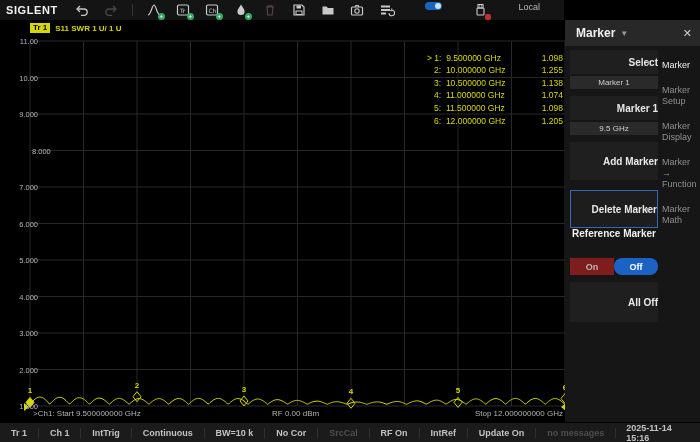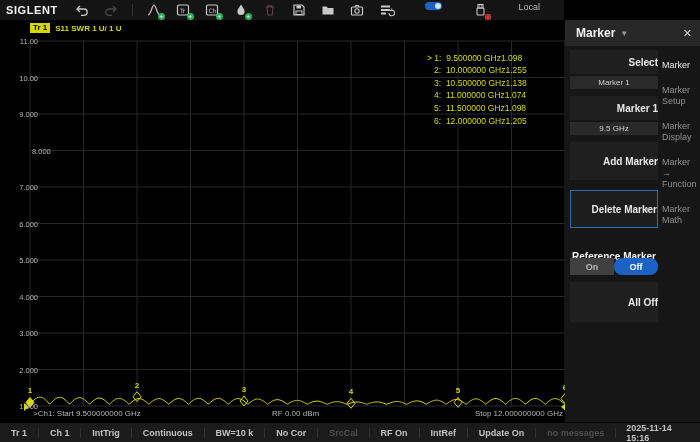--- a/index.html
+++ b/index.html
@@ -23,21 +23,21 @@
   .toggle-pill .knob { position:absolute; right:1px; top:1px; width:6px; height:6px; border-radius:50%; background:#cfe3ff; }
 
   
   #chart { position:absolute; left:0; top:20px; width:565px; height:402px; background:#000; }
   #trace-hdr { position:absolute; left:30px; top:3px; display:flex; align-items:center; font-size:8px; font-weight:bold; }
   #tr-chip { background:#d6d600; color:#000; padding:0 3px; line-height:10px; }
   #meas-label { color:#d6d600; margin-left:5px; }
   #plot-svg { position:absolute; left:0; top:0; }
   .y-label { position:absolute; left:0; width:38px; text-align:right; font-size:7.5px; color:#b5b5b5; }
   #mk-table { position:absolute; left:427px; top:31.5px; width:136px; }
-  .mk-row { display:flex; height:12.55px; align-items:center;
+  .mk-row { display:flex; justify-content:space-between; height:12.55px; align-items:center;
             font-size:8.5px; color:#d9d900; white-space:pre; }
   #annot-row { position:absolute; left:0; top:389px; width:565px; height:13px; font-size:8px; color:#b4b4b4; }
   #annot-start { position:absolute; left:33px; top:0; }
   #annot-rf { position:absolute; left:272px; top:0; }
   #annot-stop { position:absolute; right:2px; top:0; }
 
   
   #panel { position:absolute; left:565px; top:20px; width:135px; height:402px; background:#161616; }
   #panel-hdr { position:absolute; left:0; top:0; width:135px; height:26px; background:#282828;
                display:flex; align-items:center; }
@@ -48,25 +48,25 @@
           font-weight:bold; font-size:10px; display:flex; align-items:center; justify-content:flex-end; }
   .pbtn .caret { font-size:7px; color:#9a9a9a; position:absolute; right:6px; }
   .pval { position:absolute; left:5px; width:88px; background:#2a2a2a; color:#cfcfcf;
           font-size:8px; display:flex; align-items:center; justify-content:center; }
   #btn-select { top:30px; height:24px; }
   #val-select { top:56px; height:13px; }
   #btn-marker1 { top:76px; height:24px; }
   #val-marker1 { top:102px; height:13px; }
   #btn-add { top:122px; height:38px; }
   #btn-delete { top:170px; height:38px; border:1px solid #2f6bb0; background:#1d1d1d; }
-  #ref-label { position:absolute; left:5px; top:231px; width:88px; text-align:center;
+  #ref-label { position:absolute; left:5px; top:208px; width:88px; text-align:center;
                color:#f0f0f0; font-weight:bold; font-size:10px; }
   #ref-toggle { position:absolute; left:5px; top:238px; width:88px; height:17px; display:flex; }
   .seg { flex:1; display:flex; align-items:center; justify-content:center; font-size:9px; font-weight:bold; }
-  .seg-off-state { background:#404040; color:#b8b8b8; }
+  .seg-off-state { background:#7f1d1d; color:#b8b8b8; }
   .seg-on-state { background:#1a63c4; color:#fff;border-radius:8px; }
   #btn-alloff { top:262px; height:40px; }
   #side-menu { position:absolute; left:94px; top:26px; width:41px; }
   .menu-item { color:#8f8f8f; font-size:9px; line-height:11px; white-space:pre-line; margin-top:14px; margin-left:3px; }
   .menu-item.active { color:#ececec; }
 
   
   #statusbar { position:absolute; left:0; top:422px; width:700px; height:20px; background:#1b1b1b;
                border-top:1px solid #000; display:flex; align-items:center; }
   .st-item { font-size:9px; font-weight:bold; color:#c2c2c2; padding:0 11px; white-space:nowrap; }

